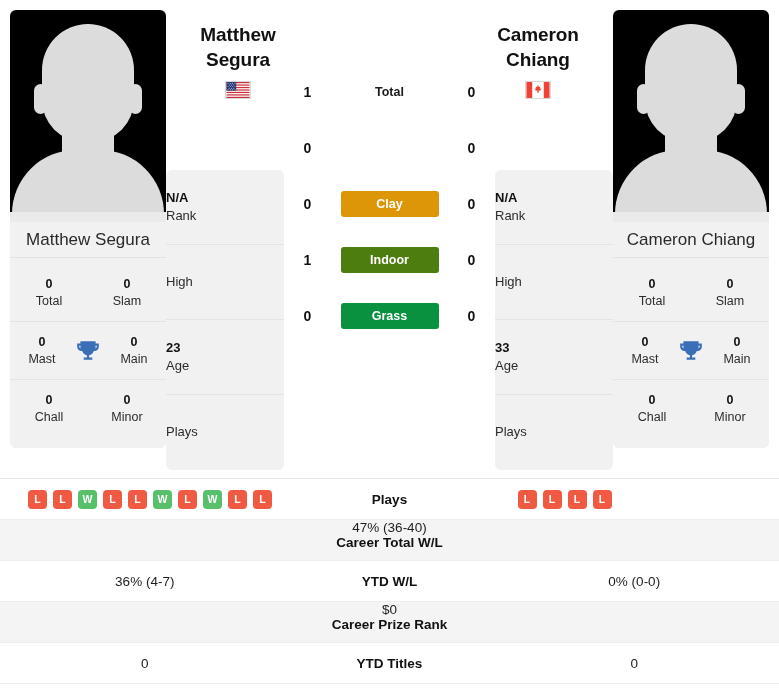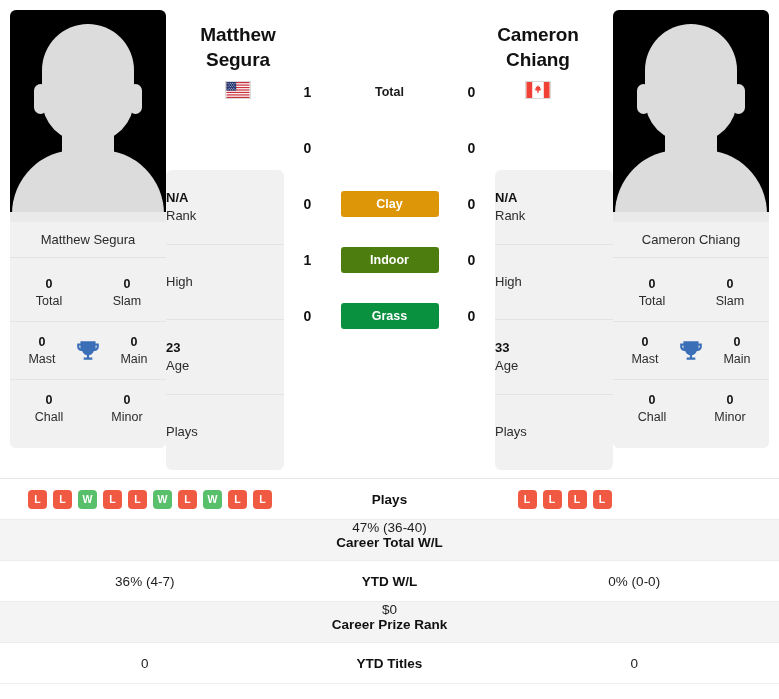--- a/index.html
+++ b/index.html
@@ -83,21 +83,21 @@
     left: 0; right: 0; bottom: 0;
     height: 10px;
     background: #eaeaea;
   }
 
   .player-name-bar {
     height: 36px;
     display: flex;
     align-items: center;
     justify-content: center;
-    font-size: 13px;
+    font-size: 17px;
     color: #2a2a2a;
     background: #f1f1f1;
     border-bottom: 1px solid #e2e2e2;
   }
 
   .titles-grid {
     background: #f1f1f1;
     padding: 6px 0 10px 0;
   }
   .titles-row {

